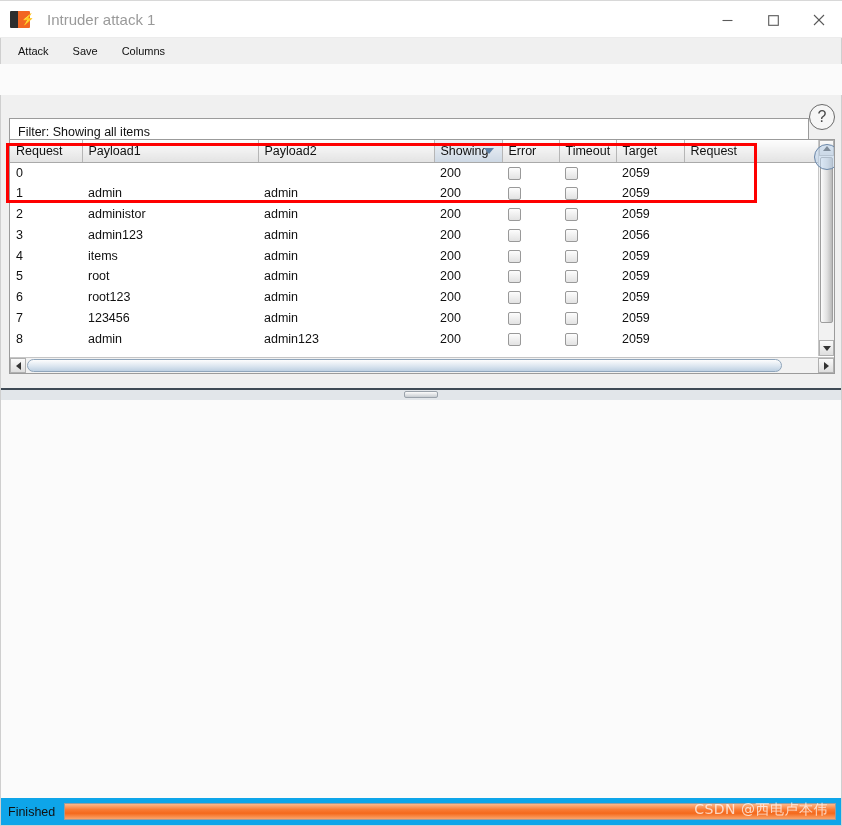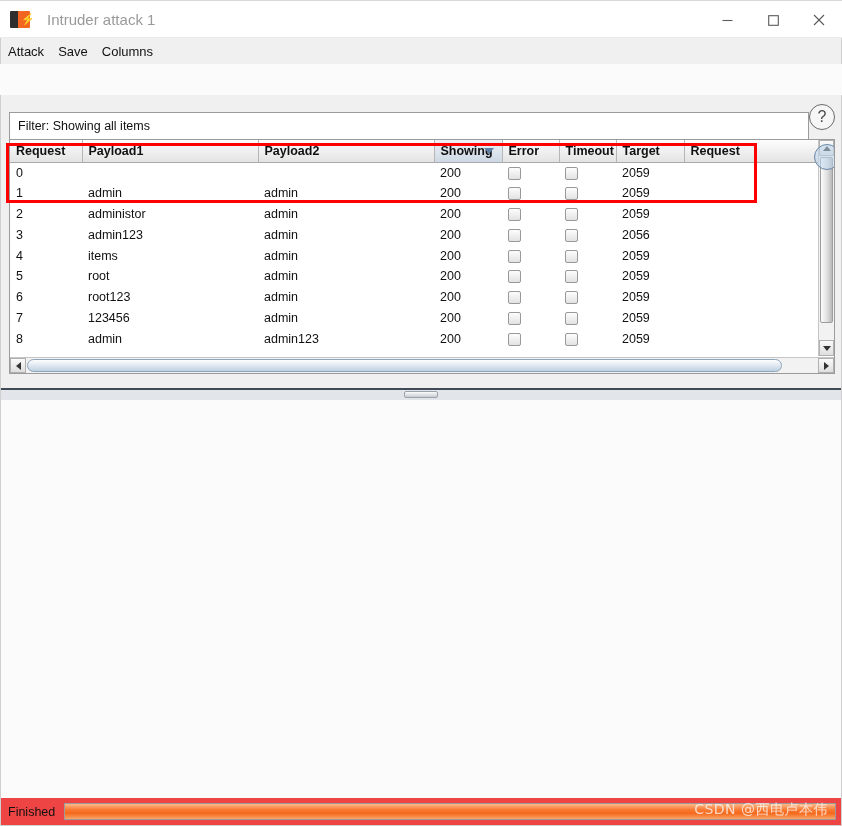--- a/index.html
+++ b/index.html
@@ -104,23 +104,23 @@
     width: 842px; height: 26px;
     background: #f0f0f0;
     box-sizing: border-box;
     display: flex;
     align-items: center;
     border-left: 1px solid #cfcfcf;
     border-right: 1px solid #cfcfcf;
   }
   .menu-item {
     padding: 3px 7px;
-    font-size: 13px;
+    font-size: 11px;
     color: #111;
-    margin-left: 0;
+    margin-left: 10px;
     white-space: nowrap;
   }
 
   
   #tab-strip {
     position: absolute;
     left: 0; top: 64px;
     width: 842px; height: 31px;
     background: #f0f0f0;
     box-sizing: border-box;
@@ -181,21 +181,21 @@
   }
 
   
   #filter-row {
     position: absolute;
     left: 8px; top: 8px;
     width: 826px; height: 28px;
   }
   #filter-bar {
     position: absolute;
-    left: 0; top: 9px;
+    left: 0; top: 15px;
     width: 800px; height: 28px;
     background: #ffffff;
     border: 1px solid #9b9b9b;
     box-sizing: border-box;
     display: flex;
     align-items: center;
     padding-left: 8px;
     font-size: 12.5px;
     color: #111;
   }
@@ -235,21 +235,21 @@
     border-collapse: collapse;
     table-layout: fixed;
     width: 100%;
     font-size: 12.5px;
   }
   table.results th {
     height: 22px;
     background: linear-gradient(to bottom, #fdfdfd 0%, #e3e3e3 100%);
     border-right: 1px solid #b6b6b6;
     border-bottom: 1px solid #a9a9a9;
-    font-weight: bold;
+    font-weight: normal;
     text-align: left;
     padding: 0 0 0 6px;
     color: #111;
     font-size: 12.5px;
     position: relative;
     box-sizing: border-box;
     white-space: nowrap;
   }
   table.results th.sorted {
     background: linear-gradient(to bottom, #eef2f7 0%, #cdd8e4 100%);
@@ -426,21 +426,21 @@
     border-left: 1px solid #cfcfcf;
     border-right: 1px solid #cfcfcf;
     box-sizing: border-box;
   }
 
   
   #status-bar {
     position: absolute;
     left: 0; bottom: 0;
     width: 842px; height: 28px;
-    background: #ef4444;
+    background: #0ea5e9;
     border-left: 1px solid #cfcfcf;
     border-right: 1px solid #cfcfcf;
     border-bottom: 1px solid #cfcfcf;
     box-sizing: border-box;
     display: flex;
     align-items: center;
     justify-content: center;
   }
   #status-label {
     margin-left: 7px;

